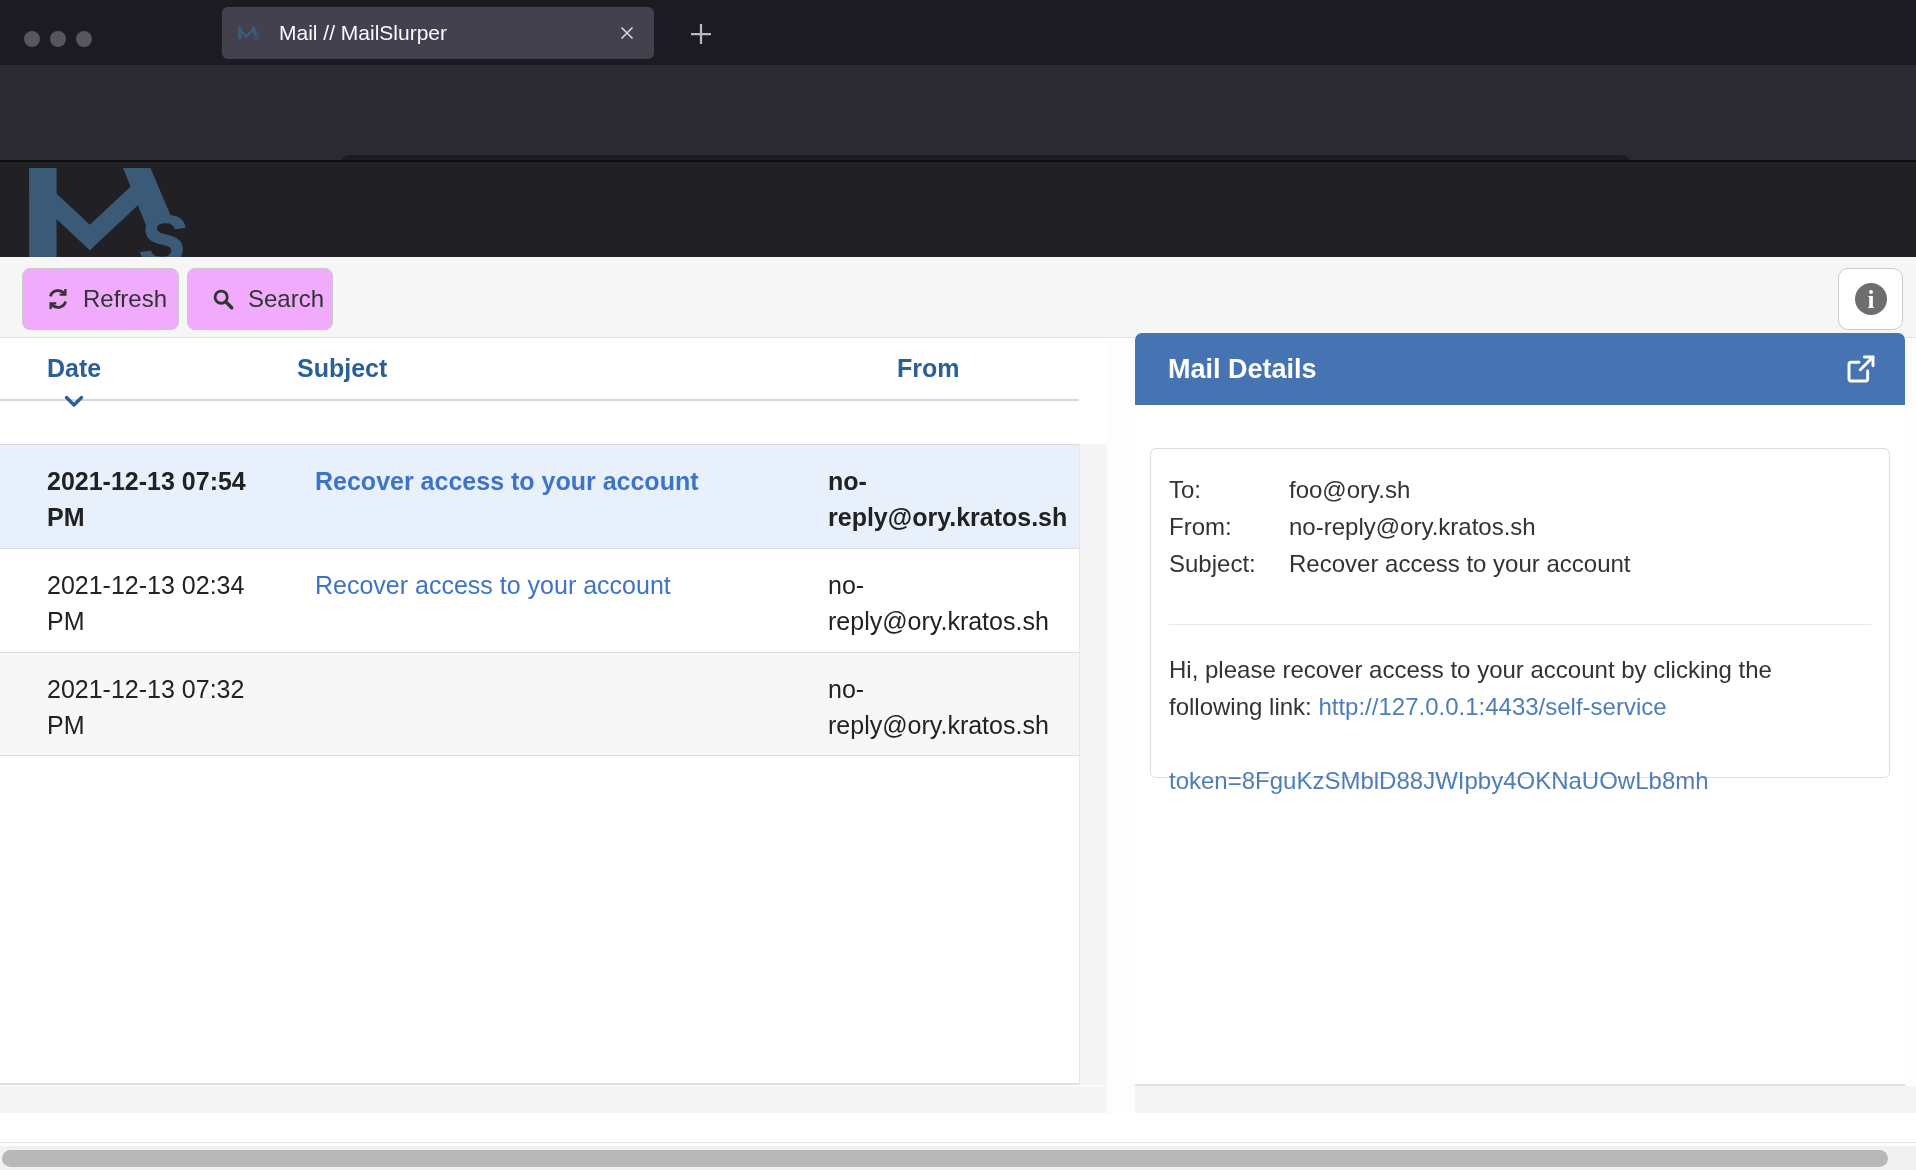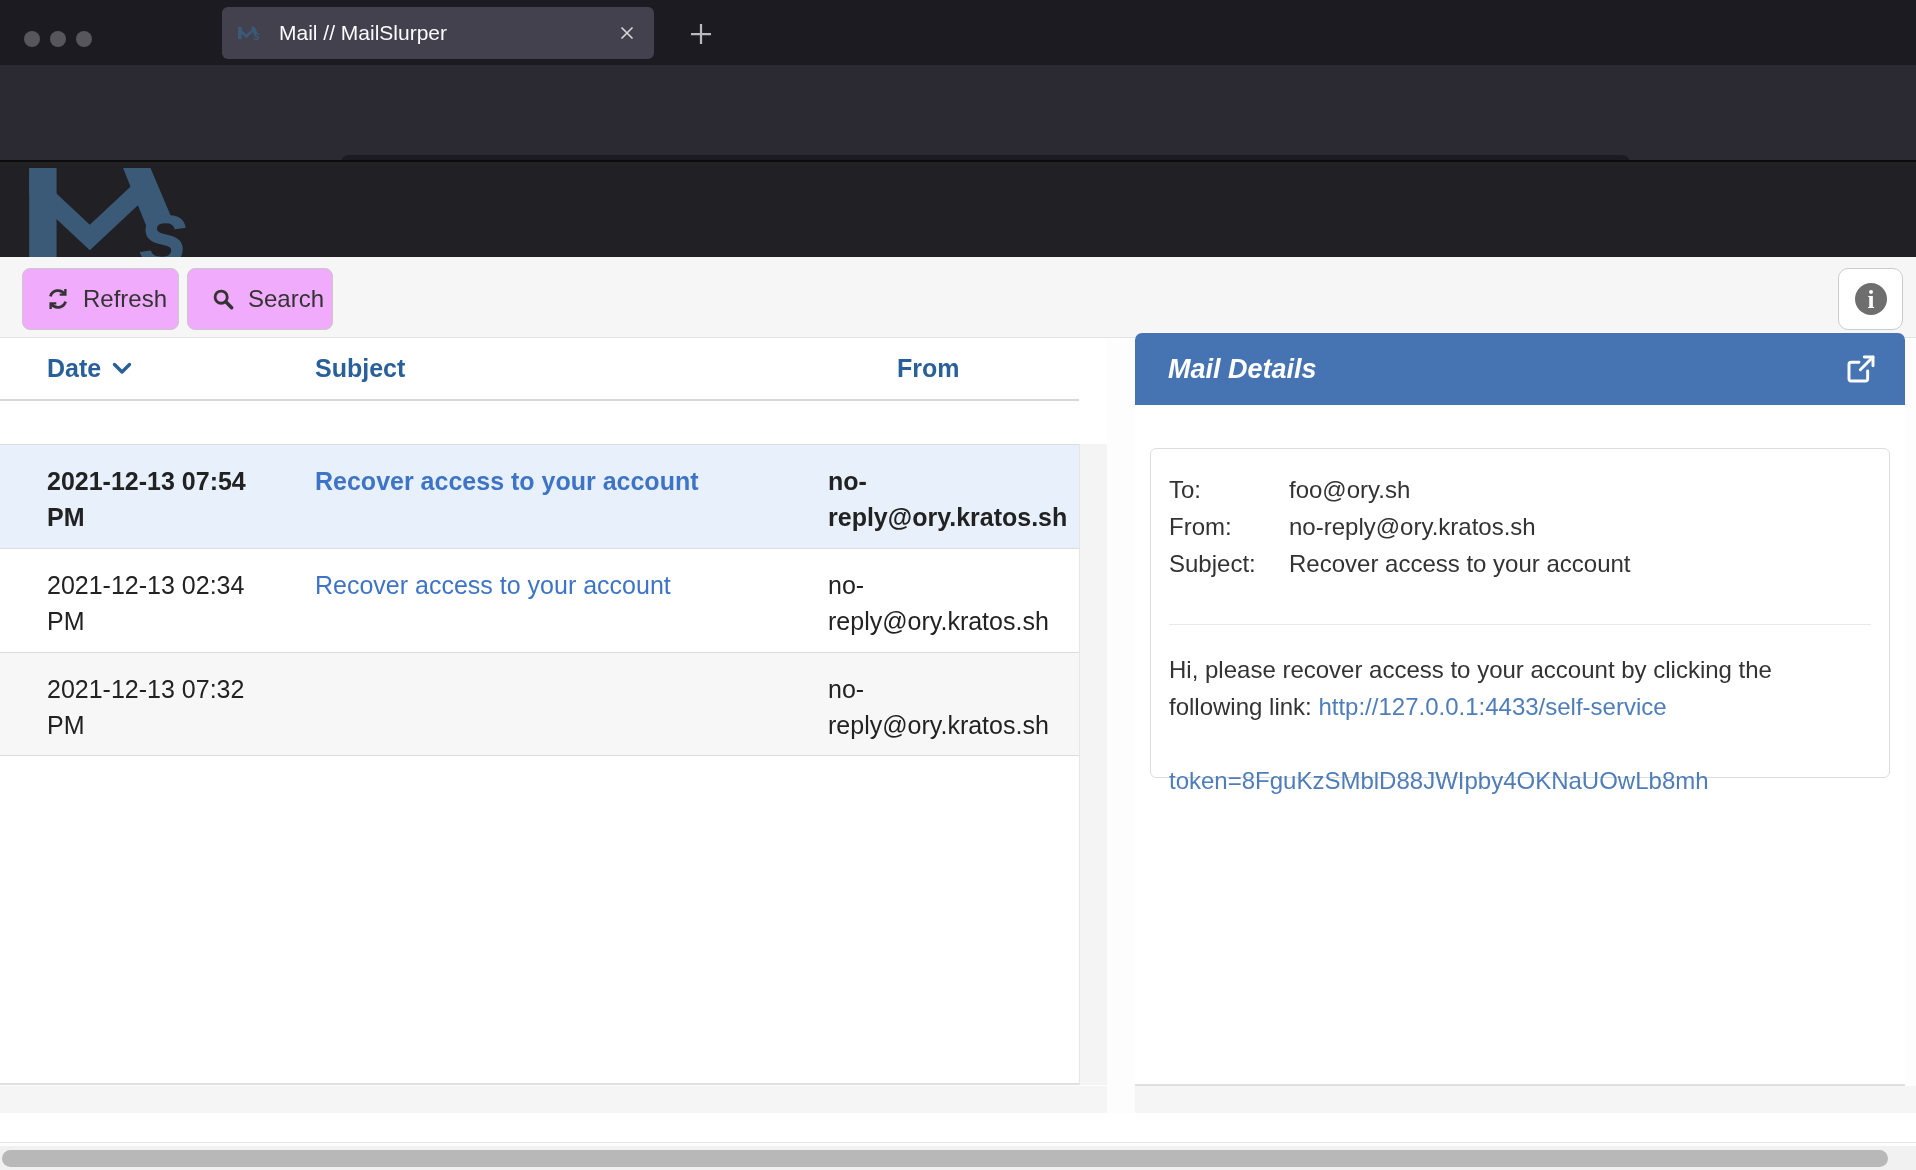--- a/index.html
+++ b/index.html
@@ -33,37 +33,37 @@
 
   
   .apptoolbar { position:absolute; left:0; top:257px; width:1916px; height:81px; background:var(--toolbar-bg); border-bottom:1px solid #e4e4e4; }
   .tool-btn { position:absolute; top:11px; height:62px; background:#f0abfc; border:1px solid #c9c9c9; border-radius:8px; display:flex; align-items:center; gap:12px; padding:0 22px; font-size:24px; color:var(--text-dark); cursor:pointer; }
   .tool-btn .ic { width:26px; height:26px; color:#333; flex:none; }
   .info-btn { position:absolute; left:1838px; top:11px; width:65px; height:62px; background:#fff; border:1px solid #ccc; border-radius:10px; display:flex; align-items:center; justify-content:center; }
 
   
   .listpanel { position:absolute; left:0; top:338px; width:1107px; height:747px; background:#fff; border-bottom:2px solid #e0e0e0; }
   .list-head { position:absolute; left:0; top:0; width:1079px; height:63px; border-bottom:2px solid #d8d8d8; }
-  .col-label { position:absolute; top:16px; font-size:25px; font-weight:bold; color:var(--table-header-blue); cursor:pointer; }
+  .col-label { position:absolute; top:16px; font-size:25px; font-weight:bold; color:var(--table-header-blue); cursor:pointer;flex-direction:column; }
   .col-date { left:47px; display:flex; align-items:center; gap:10px; }
-  .col-subject { left:315px; }
+  .col-subject { left:297px; }
   .col-from { left:897px; }
   .list-body { position:absolute; left:0; top:106px; width:1079px; }
   .mail-row { position:relative; height:104px; border-top:1px solid var(--border-gray); font-size:25px; line-height:36px; color:#222; cursor:pointer; }
   .mail-row:last-child { border-bottom:1px solid var(--border-gray); }
   .mail-row.striped { background:var(--striped-row); }
   .mail-row.selected { background:var(--selected-row); font-weight:bold; }
   .c-date { position:absolute; left:47px; top:18px; width:240px; }
   .c-subj { position:absolute; left:315px; top:18px; width:495px; color:var(--link-blue); text-decoration:none; }
   .c-from { position:absolute; left:828px; top:18px; width:250px; }
   .vtrack { position:absolute; right:0; top:106px; width:28px; height:641px; background:#f4f4f4; border-left:1px solid #e6e6e6; }
 
   
   .detailpanel { position:absolute; left:1135px; top:333px; width:770px; height:753px; background:#fff; border-radius:7px 7px 0 0; border-bottom:2px solid #e0e0e0; }
-  .detail-head { position:absolute; left:0; top:0; width:770px; height:72px; background:var(--panel-header-blue); border-radius:7px 7px 0 0; display:flex; align-items:center;font-style:italic; }
+  .detail-head { position:absolute; left:0; top:0; width:770px; height:72px; background:var(--panel-header-blue); border-radius:7px 7px 0 0; display:flex; align-items:center; }
   .detail-title { color:#fff; font-size:27px; font-weight:bold; margin-left:33px; flex:1; }
   .extlink { width:32px; height:32px; color:#fff; margin-right:28px; }
   .detail-card { position:absolute; left:15px; top:115px; width:740px; height:330px; border:1px solid #ddd; border-radius:6px; padding:22px 18px; font-size:24px; color:var(--text-dark); }
   .frow { display:flex; line-height:37px; }
   .flabel { width:120px; flex:none; }
   .divider { border:none; border-top:1px solid #e8e8e8; margin:42px 0 26px 0; }
   .mail-body { line-height:37px; }
   .body-link { color:var(--body-link-blue); text-decoration:none; }
 
   

